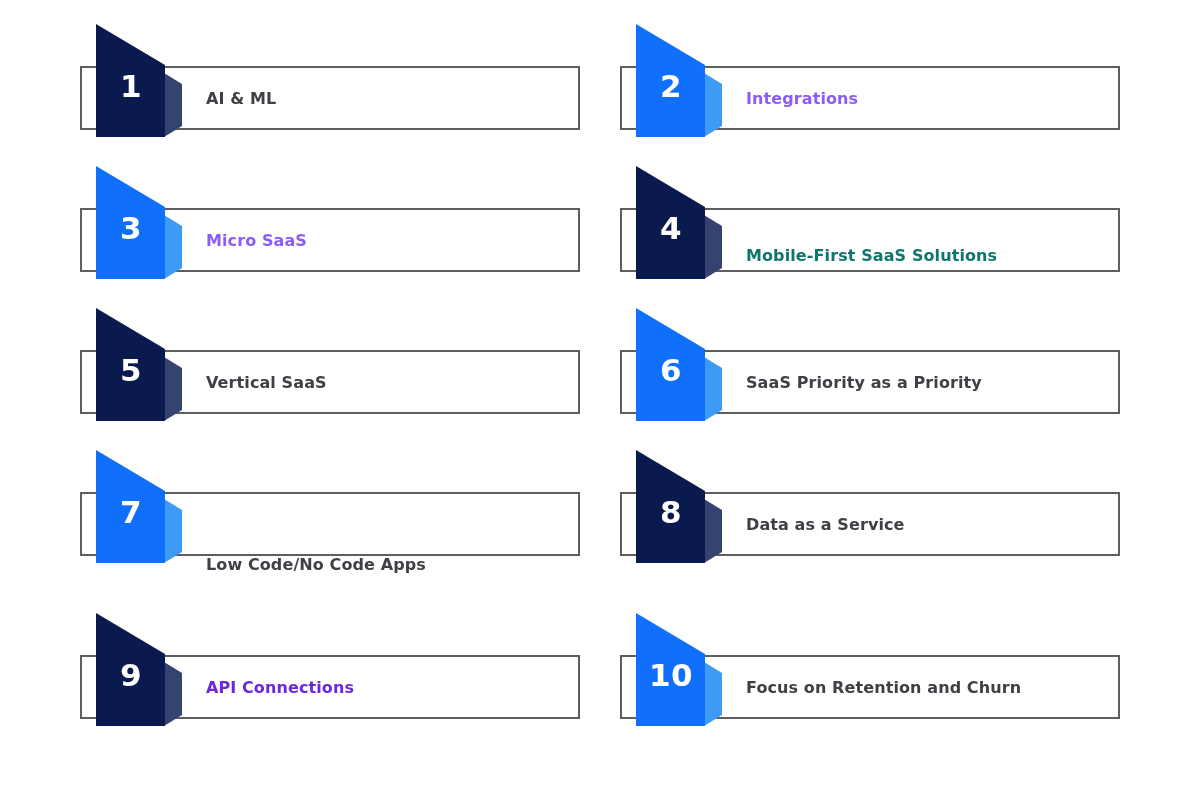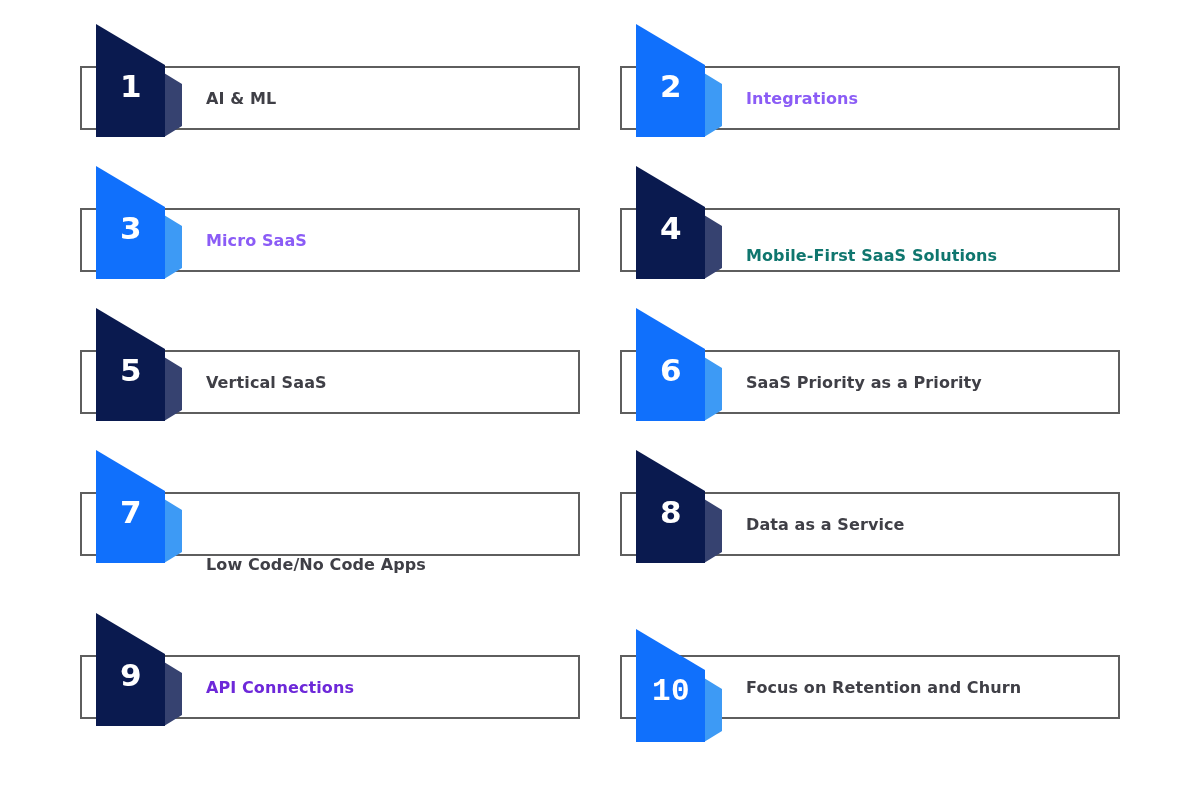--- a/index.html
+++ b/index.html
@@ -184,21 +184,21 @@
         <svg viewBox="0 0 92 122">
           <path d="M 68 55 L 86 66 L 86 108 L 68 119 Z" fill="#364270"></path>
           <path d="M 0 6 L 69 47 L 69 119 L 0 119 Z" fill="#0A1A4F"></path>
         </svg>
         <div class="badge-number" style="color: rgb(255, 255, 255);">9</div>
       </div>
     </div>
     <div class="item-wrap" style="left: 0px; top: 0px;">
       <div class="card" style="left: 620px; top: 655px; width: 500px; border-color: rgb(94, 94, 94);"></div>
       <div class="card-label" style="left: 746px; top: 657px; color: rgb(63, 63, 70);">Focus on Retention and Churn</div>
-      <div class="badge" style="left: 636px; top: 623px; font-family: Liberation Mono, monospace;">
+      <div class="badge" style="left: 636px; top: 607px;">
         <svg viewBox="0 0 92 122">
           <path d="M 68 55 L 86 66 L 86 108 L 68 119 Z" fill="#3D9AF5"></path>
           <path d="M 0 6 L 69 47 L 69 119 L 0 119 Z" fill="#1070FC"></path>
         </svg>
         <div class="badge-number" style="color: rgb(255, 255, 255);">10</div>
       </div>
     </div>
   </div>
 
 </body></html>

